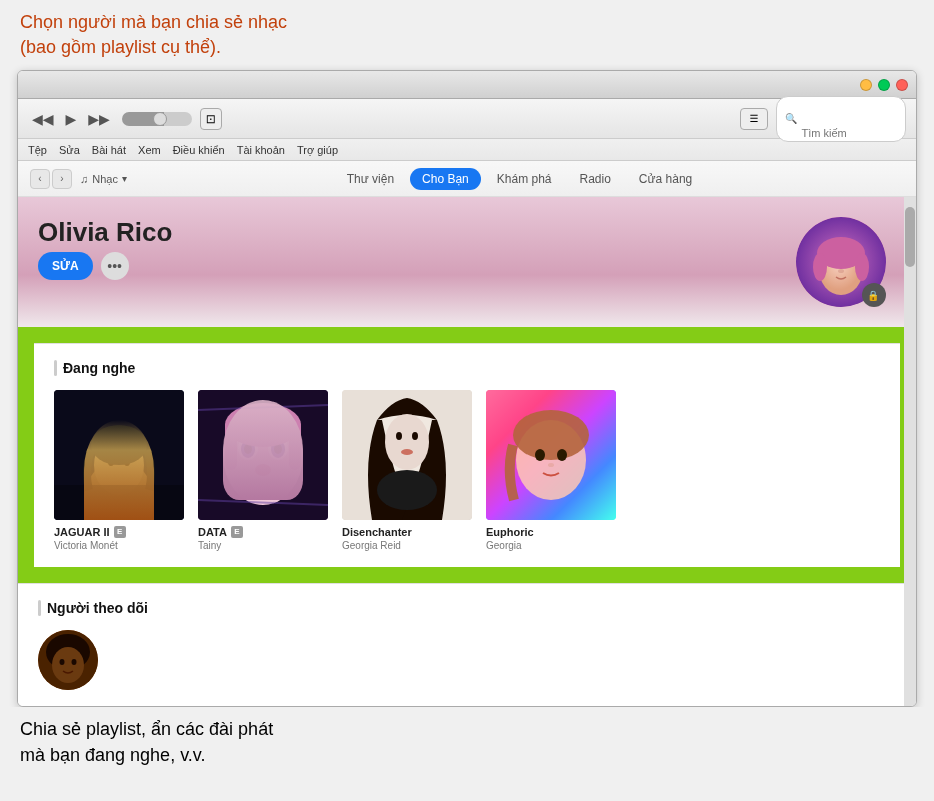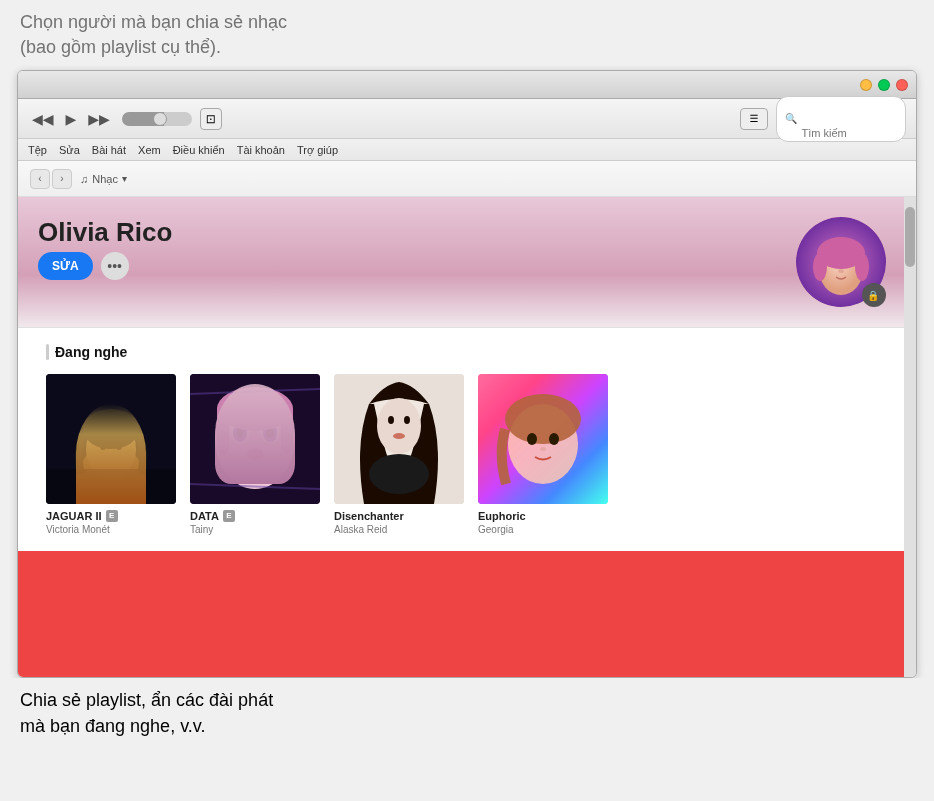--- a/index.html
+++ b/index.html
@@ -8,21 +8,21 @@
       background: #f0f0f0;
       width: 934px;
       min-height: 801px;
       position: relative;
     }
 
     
     .annotation-top {
       font-size: 18px;
       line-height: 1.4;
-      color: #737373;
+      color: #c2410c;
       padding: 10px 20px 10px 20px;
       background: #f0f0f0;
     }
 
     
     .itunes-window {
       width: 900px;
       margin: 0 auto;
       background: #fff;
       border: 1px solid #aaa;
@@ -215,21 +215,21 @@
       cursor: pointer;
       color: #555;
     }
     .nav-tab.active {
       background: #1877F2;
       color: #fff;
     }
 
     
     .content-area {
-      background: #ef4444;
+      background: #84cc16;
       min-height: 480px;
       overflow-y: auto;
       position: relative;
     }
 
     
     .profile-section {
       background: linear-gradient(180deg, #e8c8d8 0%, #d4a0b8 60%, #f0e8ec 100%);
       padding: 20px 20px 20px 20px;
       position: relative;
@@ -318,22 +318,22 @@
       height: 60px;
       background: #aaa;
       border-radius: 5px;
       margin: 1px;
       margin-top: 10px;
     }
 
     
     .section {
       background: #fff;
-      margin: 0;
-      padding: 16px 28px;
+      margin: 16px;
+      padding: 16px 20px;
       border-top: 1px solid #e0e0e0;
     }
     .section-title {
       font-size: 14px;
       font-weight: 700;
       color: #111;
       margin-bottom: 14px;
       display: flex;
       align-items: center;
       gap: 6px;
@@ -503,20 +503,27 @@
   <div class="nav-bar">
     <div class="nav-arrows">
       <div class="nav-arrow">‹</div>
       <div class="nav-arrow">›</div>
     </div>
     <div class="music-selector">
       <span>♫</span>
       <span style="font-size:11px;">Nhạc</span>
       <span style="font-size:10px;">▾</span>
     </div>
+    <div class="nav-tabs">
+      <div class="nav-tab">Thư viện</div>
+      <div class="nav-tab active">Cho Bạn</div>
+      <div class="nav-tab">Khám phá</div>
+      <div class="nav-tab">Radio</div>
+      <div class="nav-tab">Cửa hàng</div>
+    </div>
   </div>
 
   <div class="content-area">
 
     <div class="profile-section">
       <div class="profile-name">Olivia Rico</div>
       <div class="profile-buttons">
         <button class="btn-edit">SỬA</button>
         <button class="btn-more">•••</button>
       </div>
@@ -641,21 +648,21 @@
               <ellipse cx="73" cy="46" rx="3" ry="4" fill="#1a0a00"></ellipse>
 
               <ellipse cx="65" cy="62" rx="6" ry="3" fill="#cc7060"></ellipse>
 
               <ellipse cx="65" cy="100" rx="30" ry="20" fill="#1a1a1a"></ellipse>
             </svg>
           </div>
           <div class="album-title">
             <span>Disenchanter</span>
           </div>
-          <div class="album-artist">Alaska Reid</div>
+          <div class="album-artist">Georgia Reid</div>
         </div>
 
         <div class="album-item">
           <div class="album-cover cover-euphoric">
             <svg width="130" height="130" viewBox="0 0 130 130">
               <defs>
                 <linearGradient id="euphoricGrad" x1="0%" y1="0%" x2="100%" y2="100%">
                   <stop offset="0%" stop-color="#ff6b9d"></stop>
                   <stop offset="25%" stop-color="#ff4488"></stop>
                   <stop offset="50%" stop-color="#cc44ff"></stop>
@@ -680,20 +687,40 @@
           </div>
           <div class="album-title">
             <span>Euphoric</span>
           </div>
           <div class="album-artist">Georgia</div>
         </div>
 
       </div>
     </div>
 
+    <div class="followers-section">
+      <div class="section-title">
+        <div class="section-line"></div>
+        <span>Người theo dõi</span>
+      </div>
+      <div class="follower-avatar">
+        <svg width="60" height="60" viewBox="0 0 60 60">
+          <circle cx="30" cy="30" r="30" fill="#4a2200"></circle>
+
+          <ellipse cx="30" cy="22" rx="22" ry="18" fill="#1a0800"></ellipse>
+
+          <ellipse cx="30" cy="35" rx="16" ry="18" fill="#6a3a10"></ellipse>
+
+          <ellipse cx="24" cy="32" rx="2.5" ry="3" fill="#1a0800"></ellipse>
+          <ellipse cx="36" cy="32" rx="2.5" ry="3" fill="#1a0800"></ellipse>
+
+          <path d="M25 41 Q30 45 35 41" stroke="#4a1800" stroke-width="1.5" fill="none"></path>
+        </svg>
+      </div>
+    </div>
 
   </div>
 </div>
 
 <div class="annotation-bottom">
   <div>Chia sẻ playlist, ẩn các đài phát</div>
   <div>mà bạn đang nghe, v.v.</div>
 </div>
 
 </body></html>

